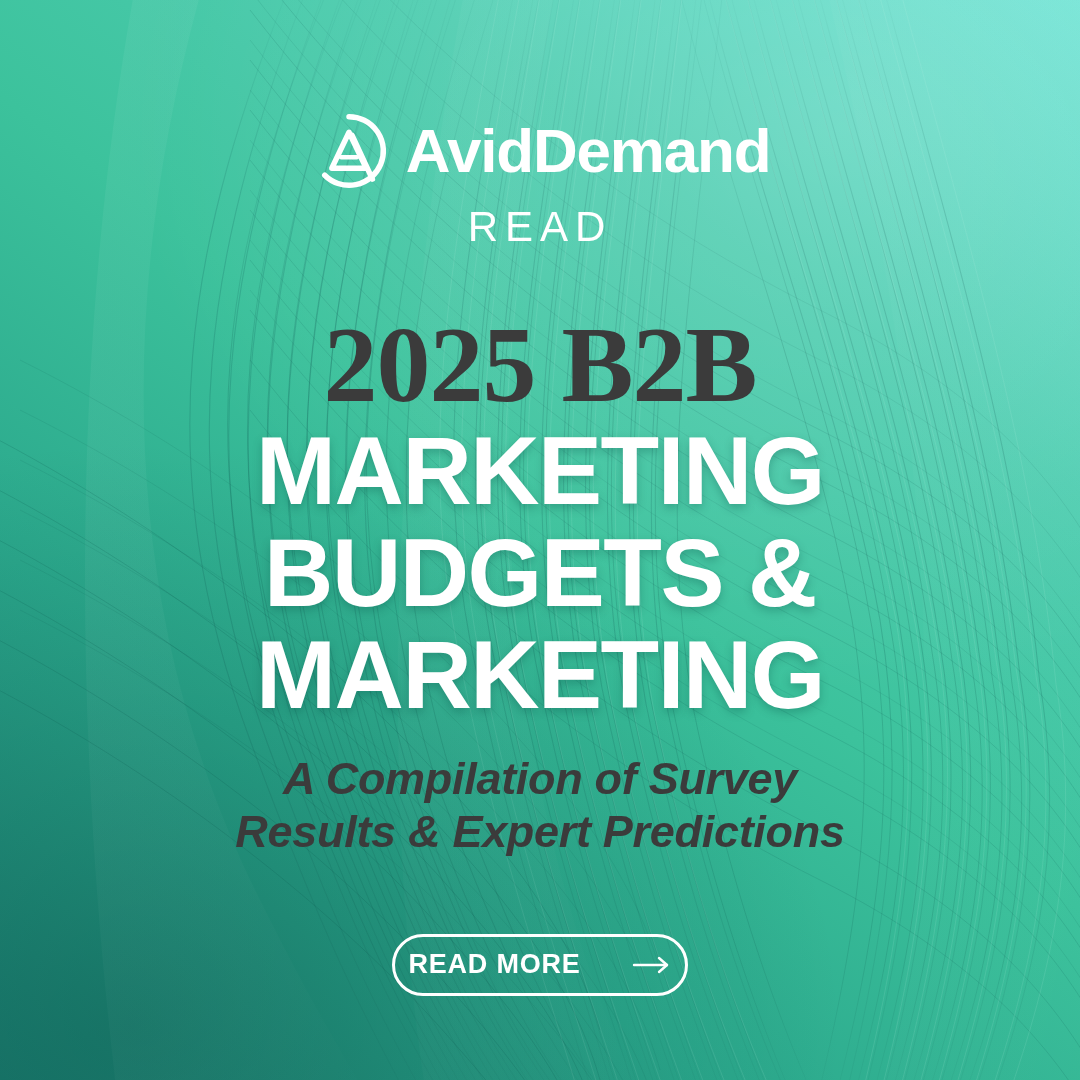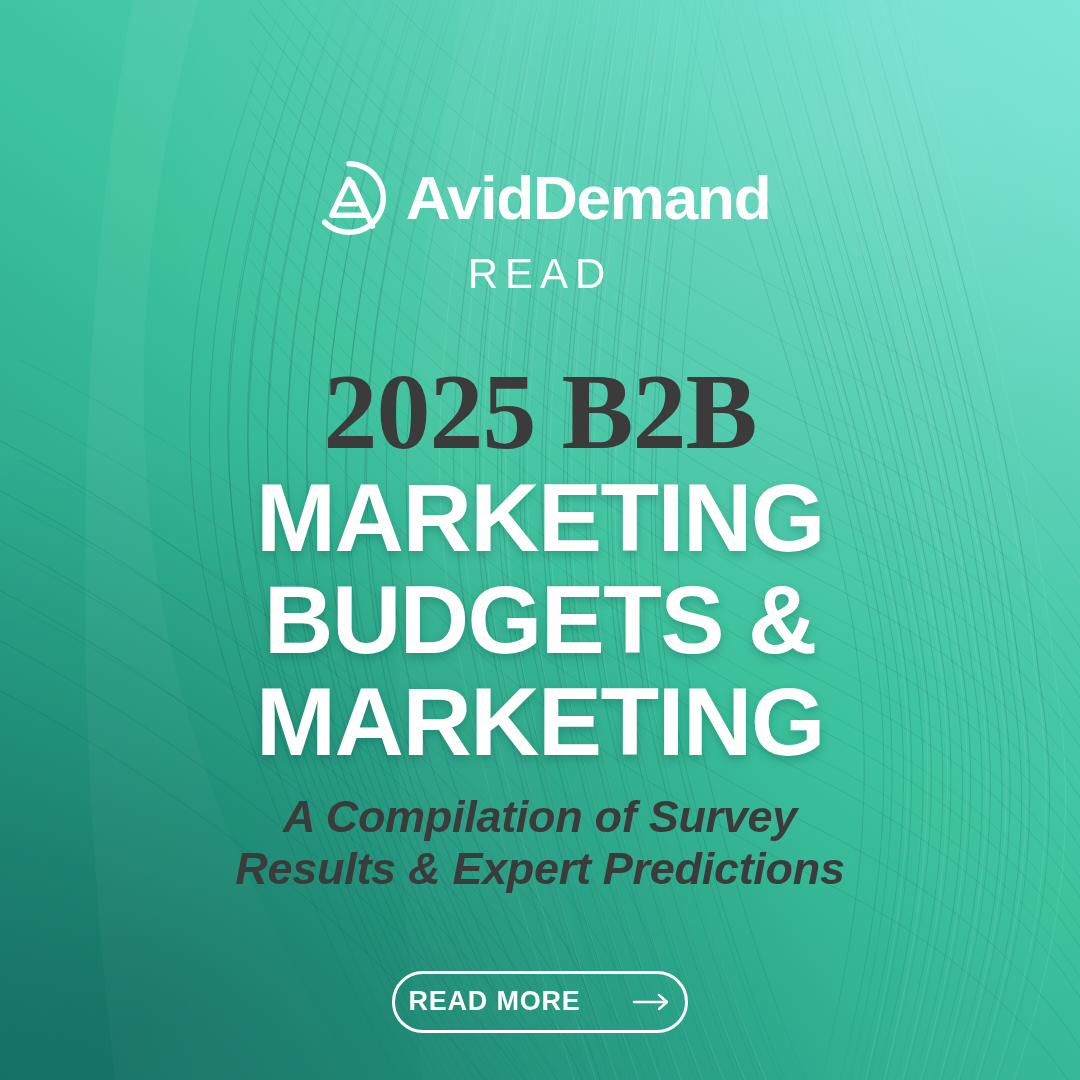--- a/index.html
+++ b/index.html
@@ -30,21 +30,20 @@
       radial-gradient(120% 95% at 78% 12%, rgba(255,255,255,.16) 0%, rgba(255,255,255,0) 55%),
       radial-gradient(110% 90% at 12% 95%, rgba(0,60,54,.30) 0%, rgba(0,60,54,0) 60%);
     pointer-events:none;
   }
 
   
   .content{
     position:absolute; inset:0;
     display:flex; flex-direction:column; align-items:center;
     text-align:center;
-    justify-content:center;
   }
 
   
   .logo-row{
     margin-top:112px;
     display:flex; align-items:center; justify-content:center;
     gap:18px;
   }
   .logo-mark{width:78px;height:78px;flex:0 0 auto;display:block;}
   .logo-word{
@@ -83,21 +82,21 @@
     display:block;
     color:#ffffff;
     font-size:96px;
     font-weight:700;
     letter-spacing:-1.5px;
     line-height:1.06;
     text-shadow:0 4px 10px rgba(0,70,62,.28);
   }
 
   .subtitle{
-    margin-top:18px;
+    margin-top:28px;
     color:#3b3b3b;
     font-size:45px;
     font-weight:700;
     font-style:italic;
     line-height:1.16;
     letter-spacing:-.3px;
   }
   .subtitle span{display:block;}
 
   

